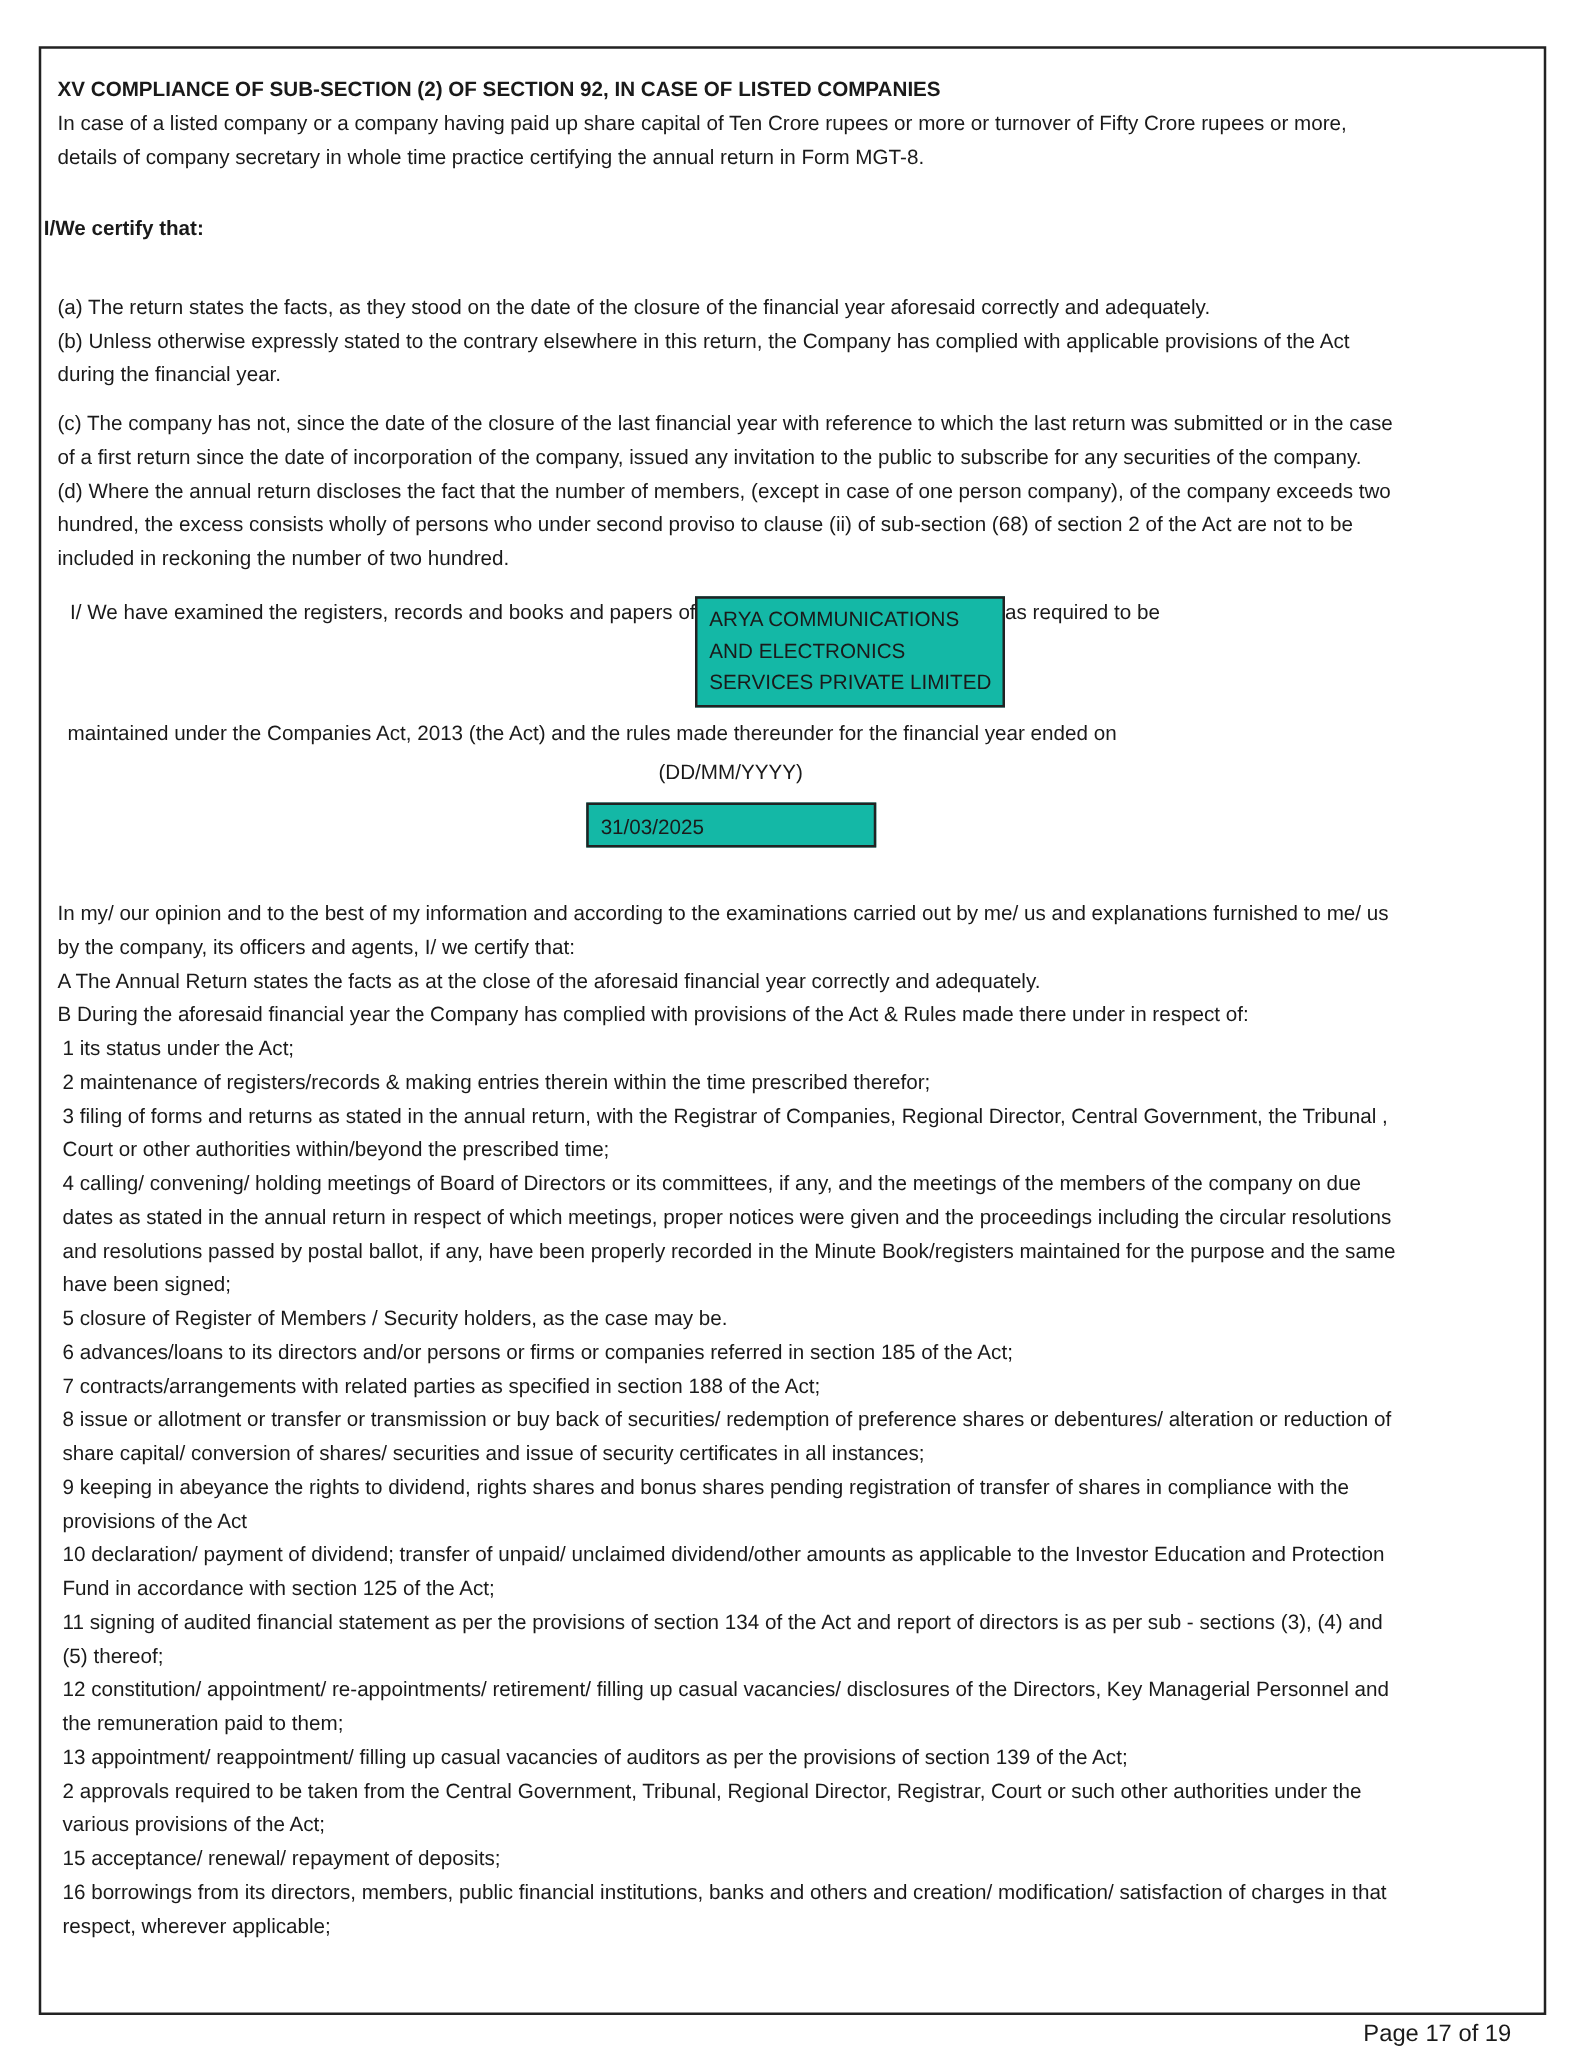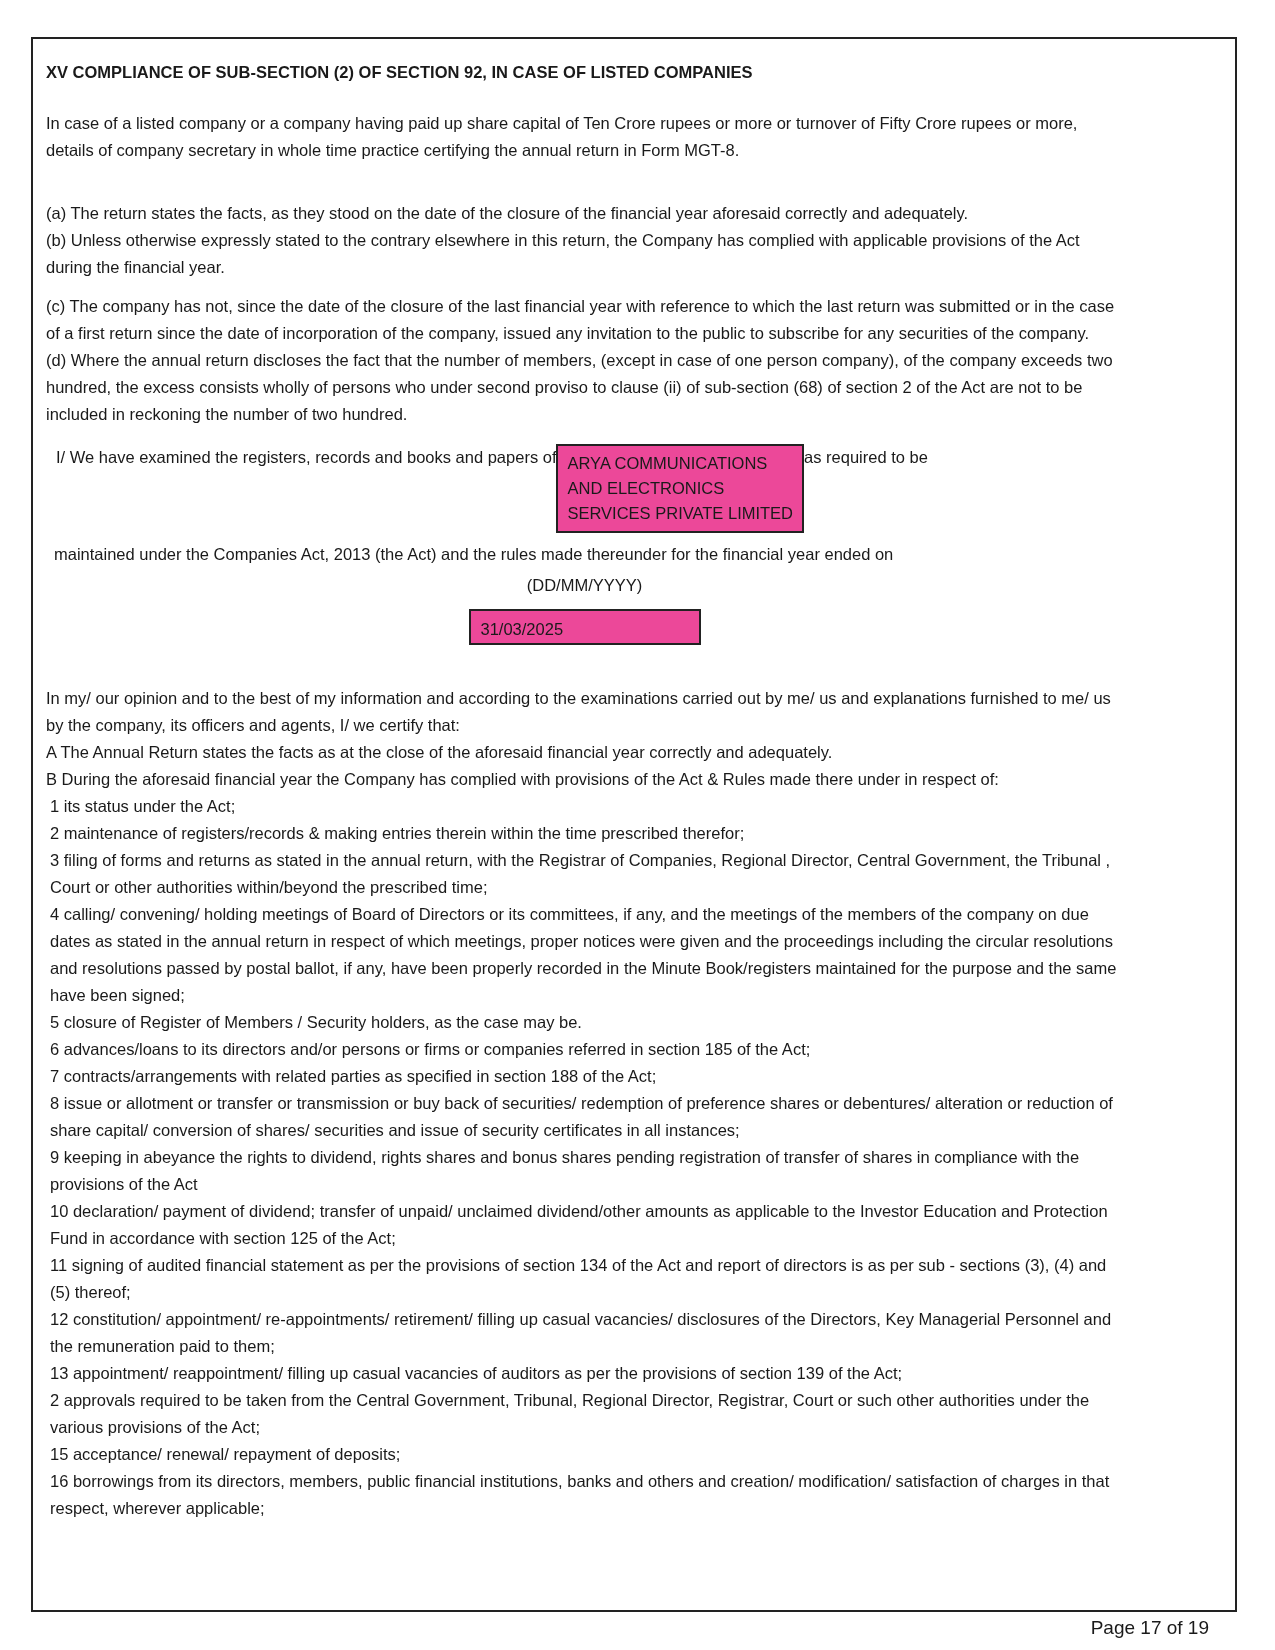--- a/index.html
+++ b/index.html
@@ -27,41 +27,41 @@
     background: #ffffff;
     padding: 14px 112px 14px 13px;
     overflow: hidden;
   }
   p { margin: 0; }
   .title {
     margin-top: 6px;
     font-weight: bold;
     font-size: 16.5px;
   }
-  .intro { margin-top: 24px; }
+  .intro { }
   .certify {
     margin-top: 30px;
     margin-left: -11px;
     font-weight: bold;
   }
   .clause-a { margin-top: 36px; }
   .clause-b { margin-top: 0; }
   .clause-c { margin-top: 12px; }
   .clause-d { margin-top: 0; }
   .examined-row {
     margin-top: 16px;
     padding-left: 10px;
     display: flex;
     align-items: flex-start;
   }
   .examined-prefix { white-space: nowrap; }
   .examined-suffix { white-space: nowrap; }
   .value-box {
     border: 2px solid #222222;
-    background: #ec4899;
+    background: #14b8a6;
   }
   .company-box {
     flex: 0 0 auto;
     padding: 5px 9px;
     line-height: 25px;
   }
   .company-box div { white-space: nowrap; }
   .maintained {
     margin-top: 8px;
     padding-left: 8px;
@@ -96,20 +96,21 @@
 </style>
 </head>
 <body>
 
 <div class="border-box">
 
   <p class="title">XV COMPLIANCE OF SUB-SECTION (2) OF SECTION 92, IN CASE OF LISTED COMPANIES</p>
 
   <p class="intro">In case of a listed company or a company having paid up share capital of Ten Crore rupees or more or turnover of Fifty Crore rupees or more, details of company secretary in whole time practice certifying the annual return in Form MGT-8.</p>
 
+  <p class="certify">I/We certify that:</p>
 
   <div class="clause-group">
     <p class="clause-a">(a) The return states the facts, as they stood on the date of the closure of the financial year aforesaid correctly and adequately.</p>
     <p class="clause-b">(b) Unless otherwise expressly stated to the contrary elsewhere in this return, the Company has complied with applicable provisions of the Act during the financial year.</p>
     <p class="clause-c">(c) The company has not, since the date of the closure of the last financial year with reference to which the last return was submitted or in the case of a first return since the date of incorporation of the company, issued any invitation to the public to subscribe for any securities of the company.</p>
     <p class="clause-d">(d) Where the annual return discloses the fact that the number of members, (except in case of one person company), of the company exceeds two hundred, the excess consists wholly of persons who under second proviso to clause (ii) of sub-section (68) of section 2 of the Act are not to be included in reckoning the number of two hundred.</p>
   </div>
 
   <div class="examined-row">
     <span class="examined-prefix">I/ We have examined the registers, records and books and papers of</span>

